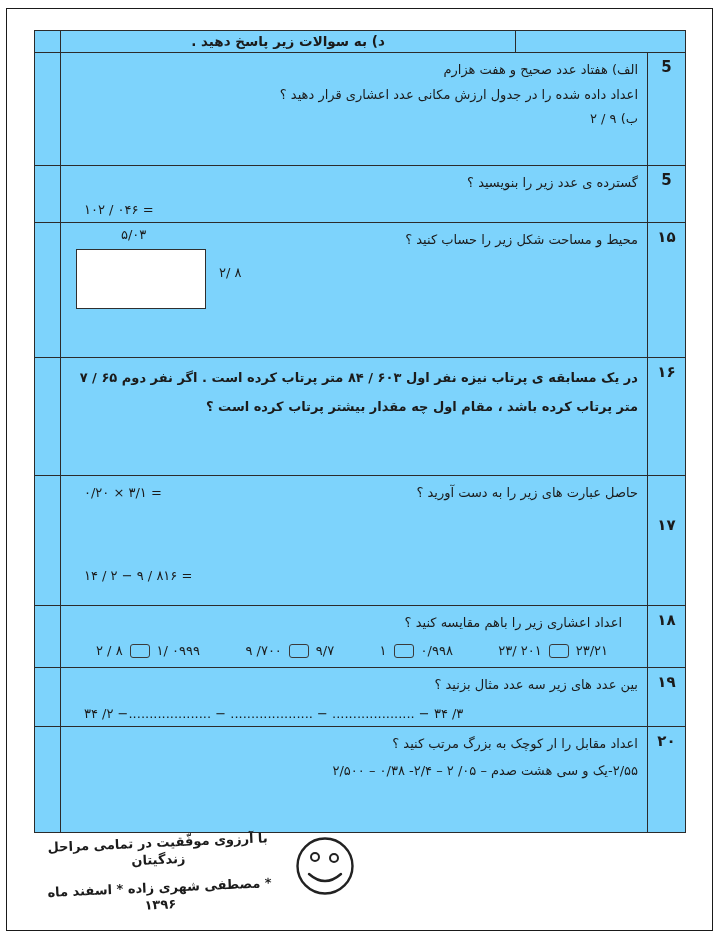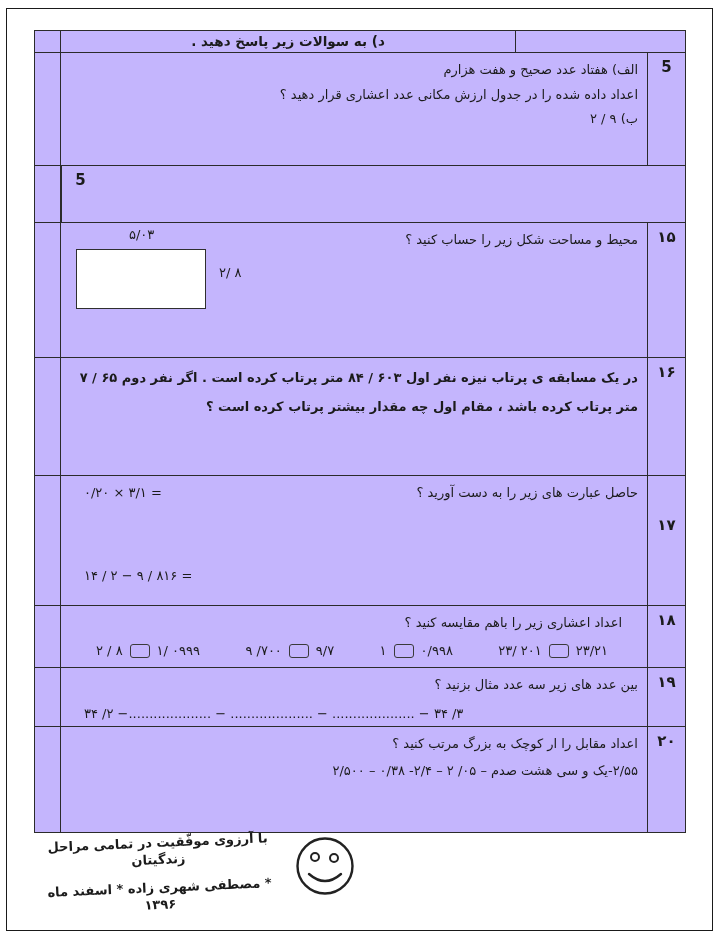--- a/index.html
+++ b/index.html
@@ -12,21 +12,21 @@
     overflow:hidden;
   }
   .page-frame {
     position:absolute; left:6px; top:8px; width:707px; height:923px;
     border:1.5px solid #1a1a1a;
   }
   .exam-table {
     position:absolute; left:34px; top:30px; width:652px;
     border:1px solid #2b2b2b;
     display:flex; flex-direction:column;
-    background:#c4b5fd;
+    background:#7dd3fc;
   }
   .t-row { display:flex; border-bottom:1px solid #2b2b2b; }
   .t-row:last-child { border-bottom:none; }
   .cell-score { width:26px; border-right:1px solid #2b2b2b; flex:none; }
   .cell-main {
     flex:1; direction:rtl; text-align:right;
     padding:5px 9px; font-size:13px; line-height:1.9;
     position:relative;
   }
   .cell-num {
@@ -68,21 +68,21 @@
   .pair { display:flex; direction:ltr; align-items:center; gap:7px; font-size:13px; white-space:nowrap; }
   .cmp-box { width:20px; height:14px; border:1.6px solid #3a3a3a; border-radius:3px; flex:none; }
   .q19-expr { margin-top:4px; }
   .q20-numbers { margin-top:2px; padding-left:4px; }
 
   .shape-area { position:absolute; left:0; top:0; right:0; bottom:0; }
   .rect-shape {
     position:absolute; left:15px; top:26px; width:130px; height:60px;
     border:1.5px solid #2f2f2f; background:#fff;
   }
-  .rect-label-top { position:absolute; left:68px; top:0px; direction:ltr; font-size:13px;text-align:right; }
+  .rect-label-top { position:absolute; left:60px; top:0px; direction:ltr; font-size:13px;text-align:right; }
   .rect-label-side { position:absolute; left:158px; top:38px; direction:ltr; font-size:13px; }
 
   .footer-text {
     position:absolute; left:38px; top:835px; width:242px;
     transform:rotate(-2.5deg);
     direction:rtl; text-align:center;
     font-weight:bold; font-size:13px; line-height:1.3;
   }
   .footer-text .line2 { margin-top:11px; }
   .smiley { position:absolute; left:292px; top:835px; }
@@ -108,20 +108,24 @@
       <div class="q13-part-b">
         <span>ب)</span>
         <span dir="ltr">۲ / ۹</span>
       </div>
     </div>
     <div class="cell-num">5</div>
   </div>
 
   <div class="t-row row-q14">
     <div class="cell-score"></div>
+    <div class="cell-main">
+      <div>گسترده ی عدد زیر را بنویسید ؟</div>
+      <div class="expr-left q14-expr">۱۰۲ / ۰۴۶  =</div>
+    </div>
     <div class="cell-num">5</div>
   </div>
 
   <div class="t-row row-q15">
     <div class="cell-score"></div>
     <div class="cell-main">
       <div>محیط و مساحت شکل زیر را حساب کنید ؟</div>
       <div class="shape-area">
         <div class="rect-label-top">۵/۰۳</div>
         <div class="rect-shape"></div>

